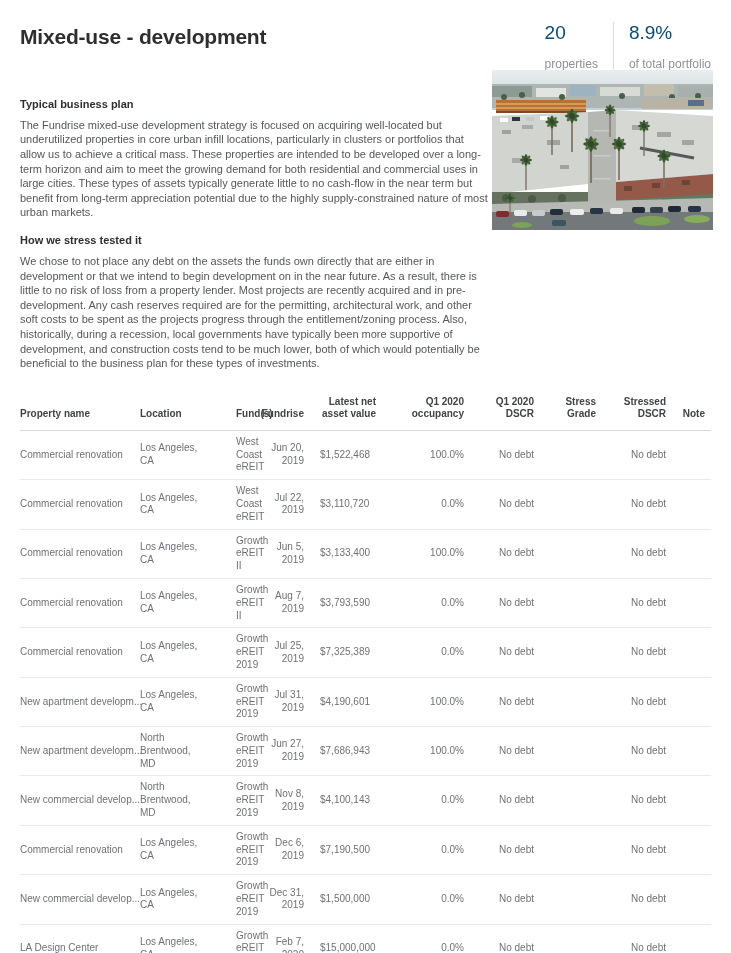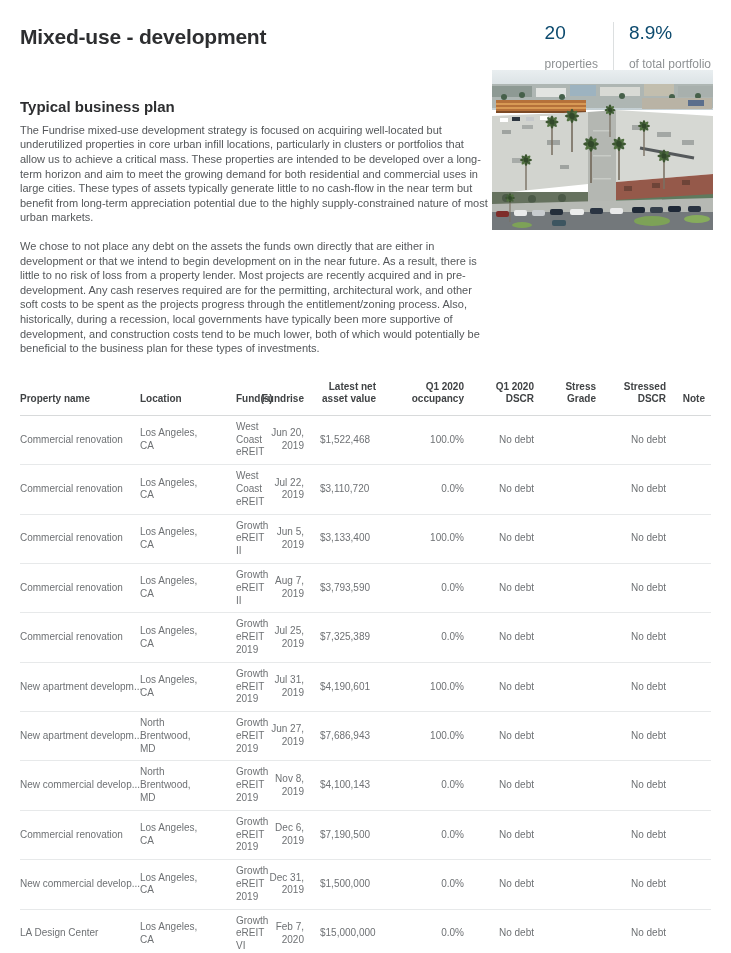--- a/index.html
+++ b/index.html
@@ -17,21 +17,21 @@
   .stat { padding:0 15px; }
   .stat:last-child { padding-right:0; }
   .stat + .stat { border-left:1px solid #dcdfe0; }
   .stat-value { font-size:19px; font-weight:400; color:#0c4a6e; line-height:1.15; }
   .stat-label { font-size:12px; color:#8e9193; margin-top:13px; }
 
   
   .section { width:470px; }
   .section-1 { margin-top:27px; }
   .section-2 { margin-top:14px; }
-  .section-heading { font-size:15px; font-weight:700; color:#2d2e30; }
+  .section-heading { font-size:11px; font-weight:700; color:#2d2e30; }
   .section-body { margin-top:8px; font-size:11px; line-height:14.6px; color:#54575a; }
 
   
   .photo { position:absolute; left:492px; top:70px; width:221px; height:160px; overflow:hidden; }
   .photo svg { display:block; width:100%; height:100%; }
 
   
   .table { margin-top:25px; width:691px; }
   .trow, .thead {
     display:grid;
@@ -71,20 +71,21 @@
       </div>
     </div>
   </div>
 
   <div class="section section-1">
     <h2 class="section-heading">Typical business plan</h2>
     <p class="section-body">The Fundrise mixed-use development strategy is focused on acquiring well-located but underutilized properties in core urban infill locations, particularly in clusters or portfolios that allow us to achieve a critical mass. These properties are intended to be developed over a long-term horizon and aim to meet the growing demand for both residential and commercial uses in large cities. These types of assets typically generate little to no cash-flow in the near term but benefit from long-term appreciation potential due to the highly supply-constrained nature of most urban markets.</p>
   </div>
 
   <div class="section section-2">
+    <h2 class="section-heading">How we stress tested it</h2>
     <p class="section-body">We chose to not place any debt on the assets the funds own directly that are either in development or that we intend to begin development on in the near future. As a result, there is little to no risk of loss from a property lender. Most projects are recently acquired and in pre-development. Any cash reserves required are for the permitting, architectural work, and other soft costs to be spent as the projects progress through the entitlement/zoning process. Also, historically, during a recession, local governments have typically been more supportive of development, and construction costs tend to be much lower, both of which would potentially be beneficial to the business plan for these types of investments.</p>
   </div>
 
   <div class="table">
     <div class="thead">
       <div class="th left c1">Property name</div>
       <div class="th left c2">Location</div>
       <div class="th left c3">Fund(s)</div>
       <div class="th right c4">Fundrise</div>
       <div class="th right c5h">Latest net asset value</div>

